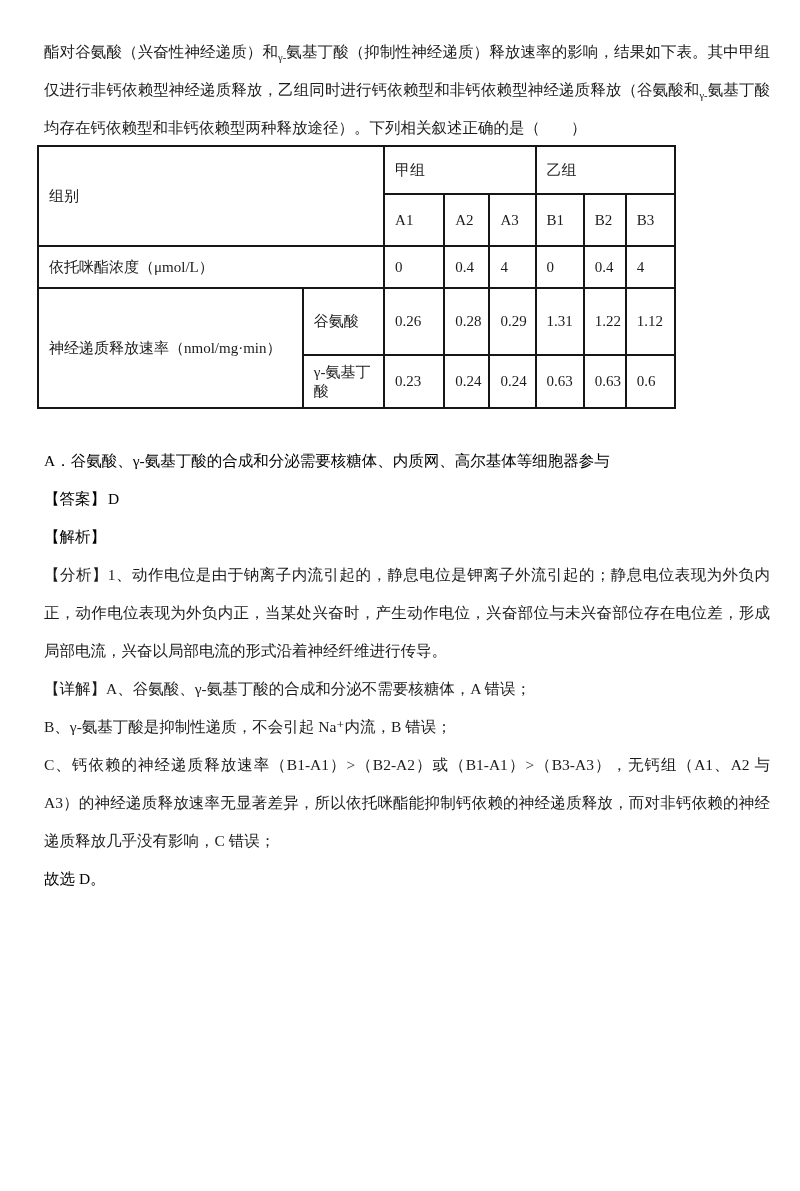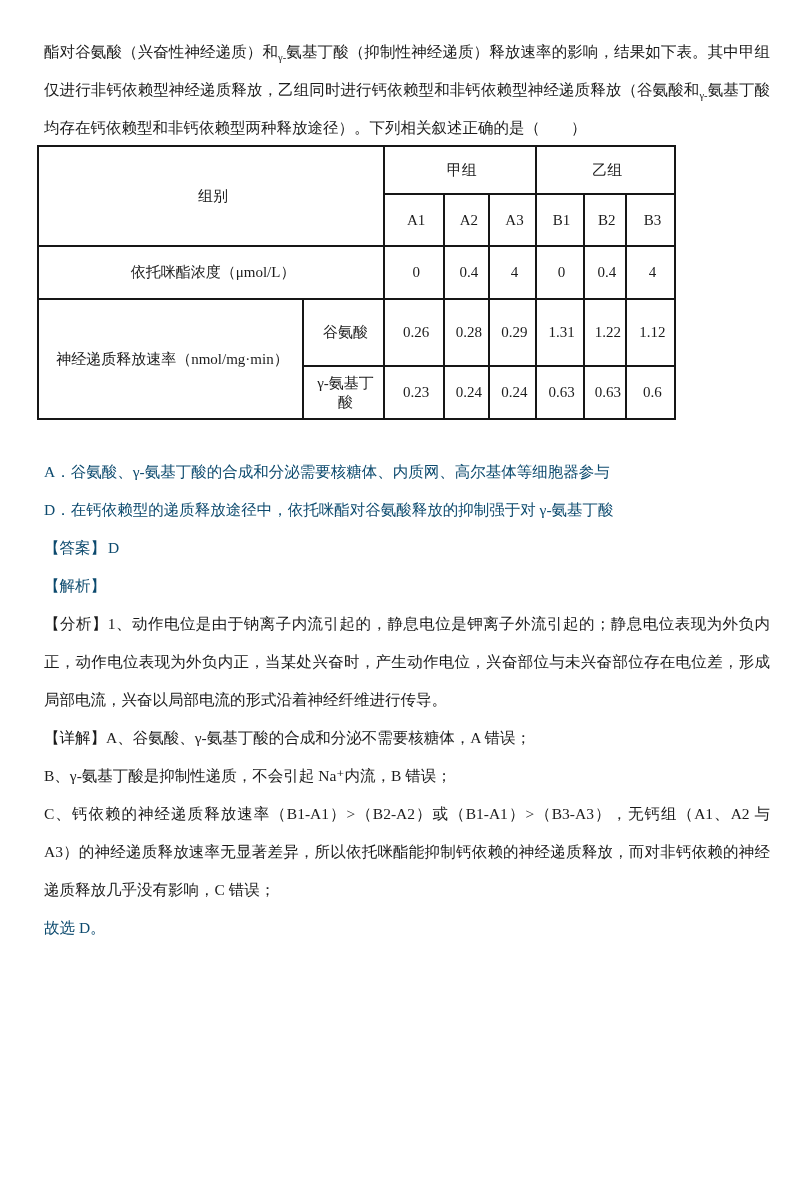--- a/index.html
+++ b/index.html
@@ -9,32 +9,32 @@
     font-family: "Liberation Serif", "DejaVu Serif", serif;
     color: #1b1b1b;
   }
   .page { padding: 33px 30px 0 44px; width: 800px; }
   .para {
     font-size: 15.5px; line-height: 38px;
     text-align: justify; color: #1b1b1b;
   }
   .line {
     font-size: 15.5px; line-height: 38px;
-    white-space: nowrap; color: #0c4a6e;
+    white-space: nowrap; color: #000000;
   }
   sub.gsub { font-size: 10.5px; line-height: 0; }
   .qtable {
     border-collapse: collapse; table-layout: fixed;
     width: 639px; margin-left: -7px; margin-top: -2px;
   }
   .qtable td {
     border: 2px solid #161616;
     font-size: 15px; line-height: 19px;
     padding: 2px 6px 2px 10px;
-    vertical-align: middle; text-align: center;
+    vertical-align: middle; text-align: left;
     overflow: hidden;
     margin-left: 11px;
   }
   .options { margin-top: 33px; }
   .ans-val { margin-left: 2px; }
 </style>
 </head>
 <body>
 
 <div class="page">
@@ -59,21 +59,21 @@
         <td colspan="3">乙组</td>
       </tr>
       <tr style="height:52px">
         <td>A1</td>
         <td>A2</td>
         <td>A3</td>
         <td>B1</td>
         <td>B2</td>
         <td>B3</td>
       </tr>
-      <tr style="height:53px">
+      <tr style="height:42px">
         <td colspan="2">依托咪酯浓度（μmol/L）</td>
         <td>0</td>
         <td>0.4</td>
         <td>4</td>
         <td>0</td>
         <td>0.4</td>
         <td>4</td>
       </tr>
       <tr style="height:67px">
         <td rowspan="2">神经递质释放速率（nmol/mg·min）</td>
@@ -92,21 +92,20 @@
         <td>0.24</td>
         <td>0.63</td>
         <td>0.63</td>
         <td>0.6</td>
       </tr>
     </tbody>
   </table>
 
   <div class="options">
     <p class="line">A．谷氨酸、γ-氨基丁酸的合成和分泌需要核糖体、内质网、高尔基体等细胞器参与</p>
-    <p class="line">D．在钙依赖型的递质释放途径中，依托咪酯对谷氨酸释放的抑制强于对 γ-氨基丁酸</p>
   </div>
 
   <p class="line"><span>【答案】</span><span class="ans-val">D</span></p>
 
   <p class="line">【解析】</p>
 
   <p class="para">【分析】1、动作电位是由于钠离子内流引起的，静息电位是钾离子外流引起的；静息电位表现为外负内正，动作电位表现为外负内正，当某处兴奋时，产生动作电位，兴奋部位与未兴奋部位存在电位差，形成局部电流，兴奋以局部电流的形式沿着神经纤维进行传导。</p>
 
   <p class="para">【详解】A、谷氨酸、γ-氨基丁酸的合成和分泌不需要核糖体，A 错误；</p>
   <p class="para">B、γ-氨基丁酸是抑制性递质，不会引起 Na⁺内流，B 错误；</p>

